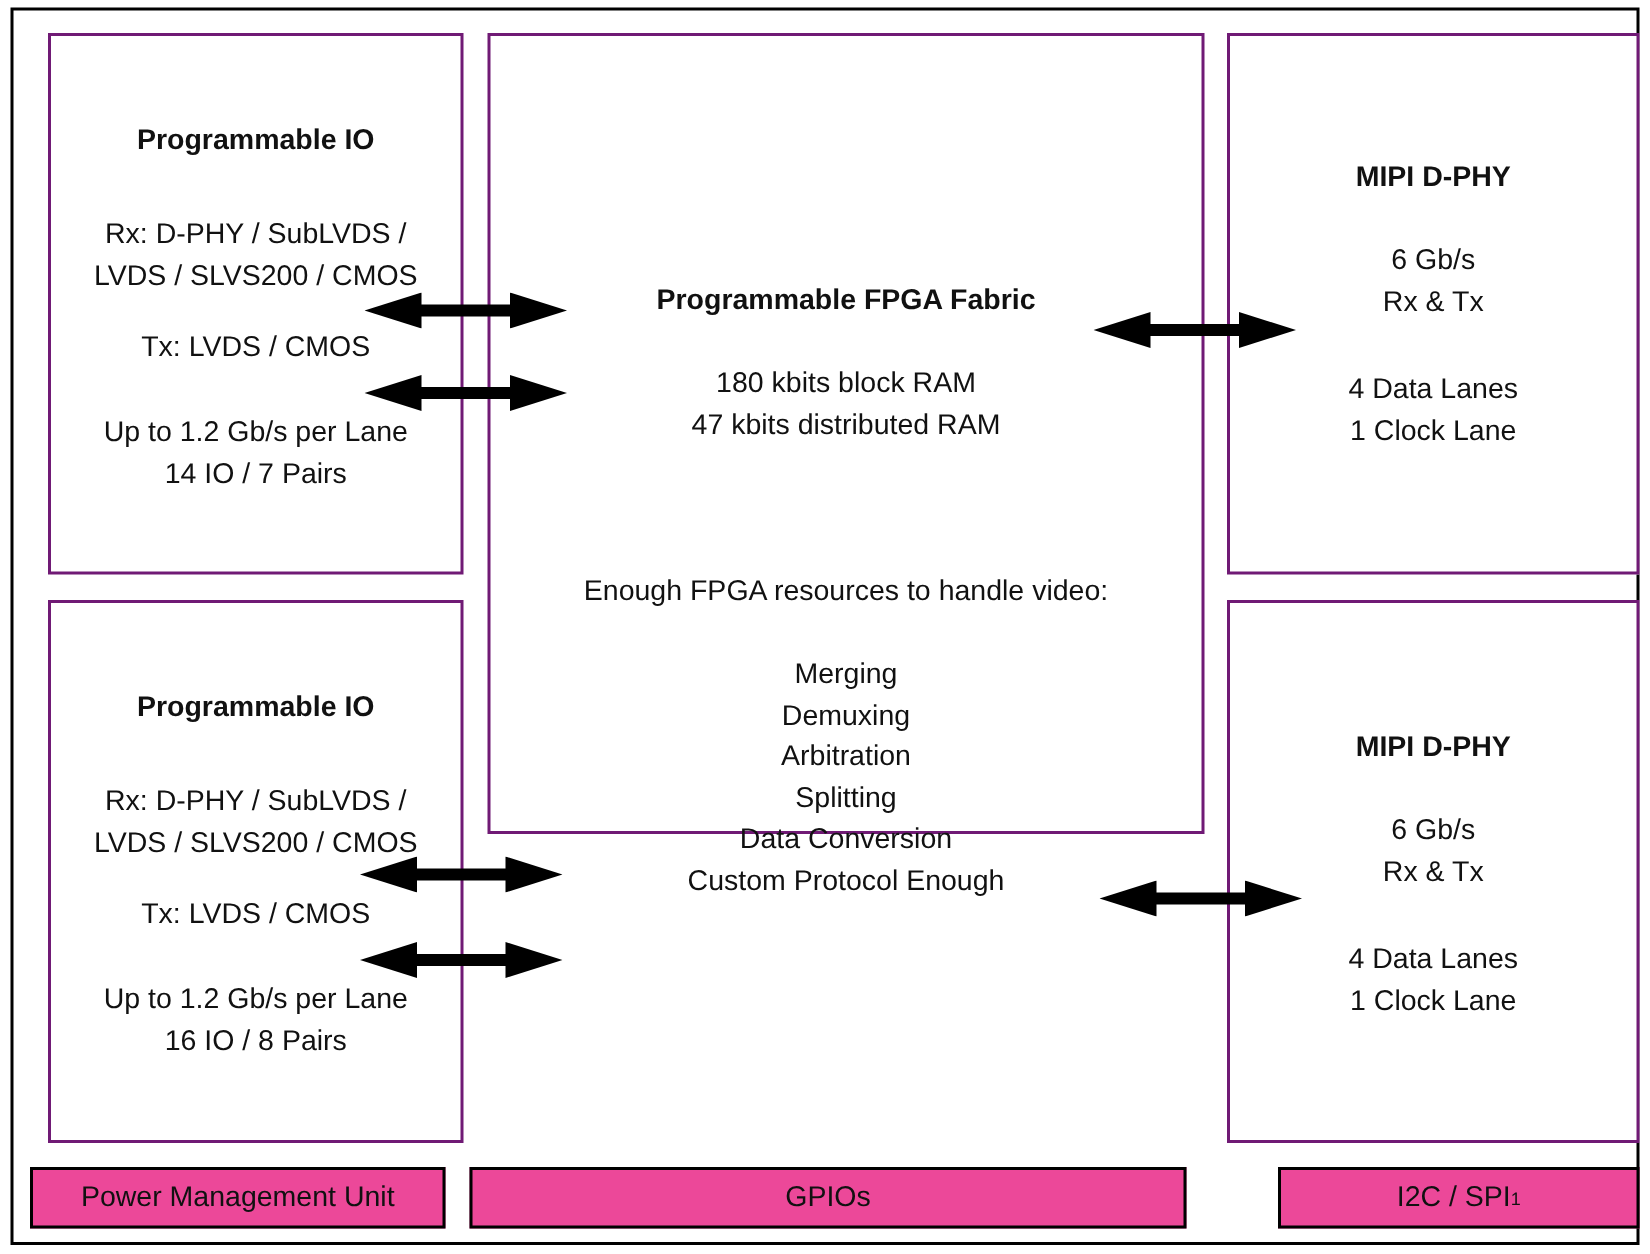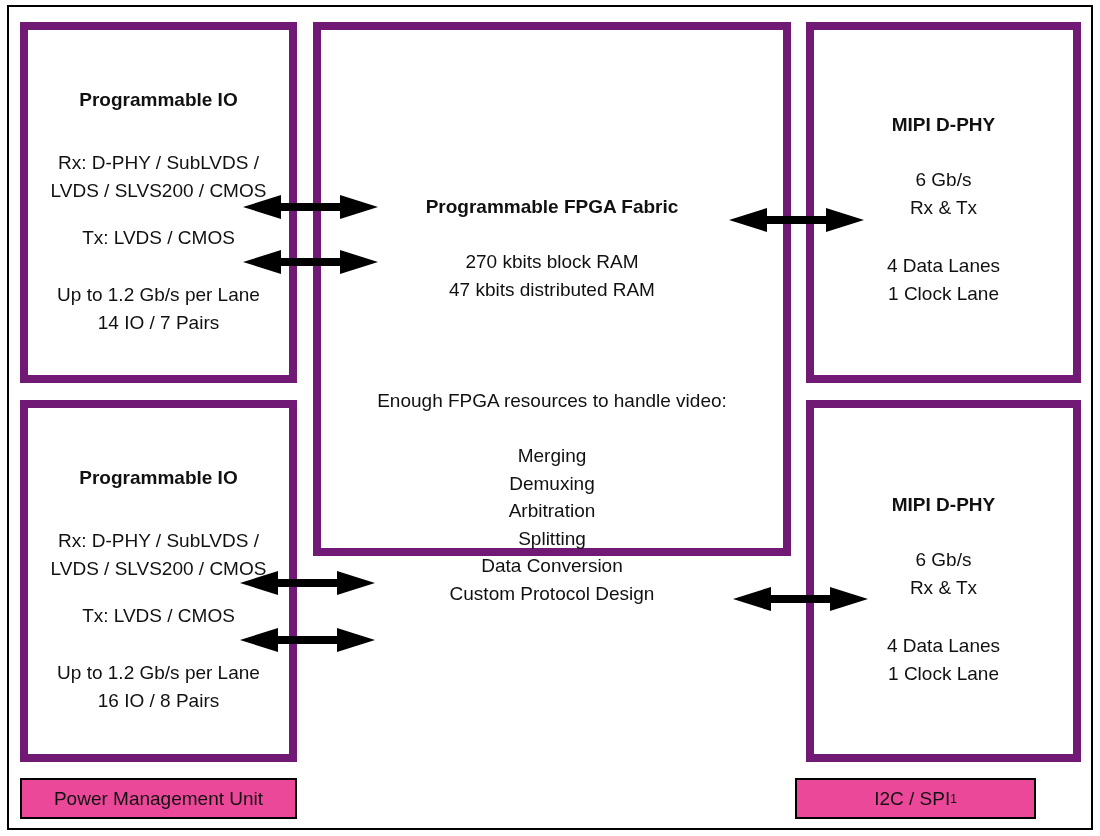--- a/index.html
+++ b/index.html
@@ -20,23 +20,24 @@
     position: absolute;
     left: 7px;
     top: 5px;
     width: 1086px;
     height: 825px;
     border: 2px solid #000000;
     box-sizing: border-box;
   }
   .box {
     position: absolute;
-    border: 8px solid #701a75;
+    border: 2px solid #701a75;
     background: #ffffff;
     box-sizing: border-box;
+    margin-left: 12px;
   }
   .bar {
     position: absolute;
     border: 2px solid #000000;
     background: #ec4899;
     box-sizing: border-box;
     display: flex;
     align-items: center;
     justify-content: center;
     font-size: 19px;
@@ -86,50 +87,53 @@
     <div class="t" style="top:251px">Up to 1.2 Gb/s per Lane</div>
     <div class="t" style="top:278.5px">16 IO / 8 Pairs</div>
   </div>
 
   <div class="bar" style="left:20px;top:778px;width:277px;height:41px">
     <span>Power Management Unit</span>
   </div>
 
   <div class="box" style="left:313px;top:22px;width:478px;height:534px">
     <div class="t bold" style="top:163px">Programmable FPGA Fabric</div>
-    <div class="t" style="top:218px">270 kbits block RAM</div>
+    <div class="t" style="top:218px">180 kbits block RAM</div>
     <div class="t" style="top:245.5px">47 kbits distributed RAM</div>
 
     <div class="t" style="top:357px">Enough FPGA resources to handle video:</div>
     <div class="t" style="top:412px">Merging</div>
     <div class="t" style="top:439.5px">Demuxing</div>
     <div class="t" style="top:494.5px">Splitting</div>
     <div class="t" style="top:467px">Arbitration</div>
     <div class="t" style="top:522px">Data Conversion</div>
-    <div class="t" style="top:549.5px">Custom Protocol Design</div>
+    <div class="t" style="top:549.5px">Custom Protocol Enough</div>
   </div>
 
+  <div class="bar" style="left:313px;top:778px;width:478px;height:41px">
+    <span>GPIOs</span>
+  </div>
 
   <div class="box" style="left:806px;top:22px;width:275px;height:361px">
     <div class="t bold" style="top:81px">MIPI D-PHY</div>
     <div class="t" style="top:136px">6 Gb/s</div>
     <div class="t" style="top:163.5px">Rx &amp; Tx</div>
     <div class="t" style="top:222px">4 Data Lanes</div>
     <div class="t" style="top:249.5px">1 Clock Lane</div>
   </div>
 
   <div class="box" style="left:806px;top:400px;width:275px;height:362px">
     <div class="t bold" style="top:83px">MIPI D-PHY</div>
     <div class="t" style="top:138px">6 Gb/s</div>
     <div class="t" style="top:165.5px">Rx &amp; Tx</div>
     <div class="t" style="top:224px">4 Data Lanes</div>
     <div class="t" style="top:251.5px">1 Clock Lane</div>
   </div>
 
-  <div class="bar" style="left:795px;top:778px;width:241px;height:41px">
+  <div class="bar" style="left:852px;top:778px;width:241px;height:41px">
     <span>I2C / SPI</span>
       <sup class="fnote">1</sup>
   </div>
 
   <svg class="arrow" style="left:243px;top:195px" width="135" height="24" viewBox="0 0 135 24">
     <polygon points="0,12 38,0 38,24" fill="#000"></polygon>
     <polygon points="135,12 97,0 97,24" fill="#000"></polygon>
     <rect x="30" y="8" width="75" height="8" fill="#000"></rect>
   </svg>
   <svg class="arrow" style="left:243px;top:250px" width="135" height="24" viewBox="0 0 135 24">

